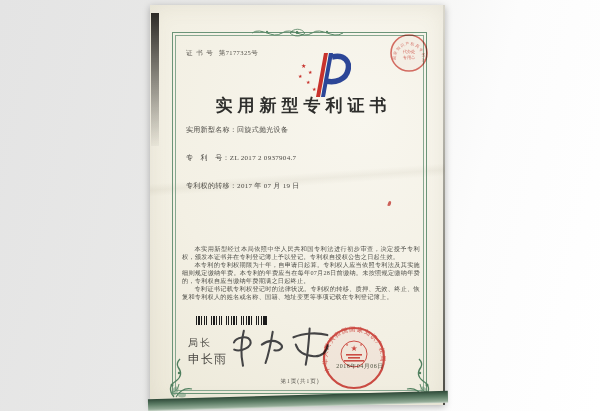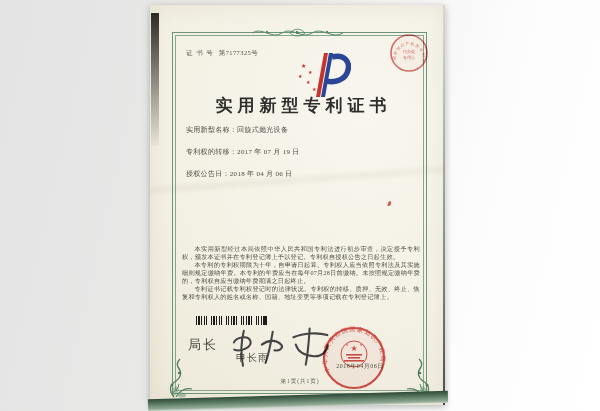--- a/index.html
+++ b/index.html
@@ -21,32 +21,32 @@
     background:linear-gradient(176deg,transparent 42%,rgba(120,110,80,.07) 50%,transparent 58%);}
   .frame{position:absolute;left:22px;top:27px;right:18px;bottom:11px;border:1px solid #6b9478;}
   .frame::before{content:"";position:absolute;inset:2px;border:1px solid #86a78f;}
   .band{position:absolute;left:148px;top:395px;width:300px;height:12px;transform:rotate(-1.6deg);
     background:linear-gradient(to bottom,#2e4938,#5d7d66 45%,#93ab97 85%,#cdd8cc);}
   .cert-no{position:absolute;left:36px;top:44px;font-size:6.5px;letter-spacing:1px;color:#56534c;white-space:pre;}
   .cert-no .num{margin-left:5px;letter-spacing:.4px;}
   .logo{position:absolute;left:143px;top:45px;width:58px;height:48px;}
   .title{position:absolute;left:22px;right:18px;top:89px;text-align:center;
     font-size:17px;font-weight:bold;letter-spacing:5px;color:#2e2e2c;padding-left:8px;}
-  .fields{position:absolute;left:36px;top:121px;display:flex;flex-direction:column;gap:14px;
+  .fields{position:absolute;left:36px;top:121px;display:flex;flex-direction:column;gap:20px;
     font-size:7px;line-height:8px;color:#4b4944;letter-spacing:.3px;}
   .fields .row{white-space:pre;}
   .paras{position:absolute;left:32px;top:240px;width:238px;color:#50504a;}
   .paras p{margin:0;font-size:6.2px;line-height:8px;text-align:justify;text-indent:2em;letter-spacing:.2px;}
   .barcode{position:absolute;left:46px;top:311px;width:72px;height:9px;
     background:repeating-linear-gradient(90deg,
       #1c1c1c 0 1px,transparent 1px 2px,
       #1c1c1c 2px 3.5px,transparent 3.5px 5px,
       #1c1c1c 5px 5.7px,transparent 5.7px 7.5px);}
-  .director{position:absolute;left:38px;top:331px;font-size:13px;color:#4b4944;letter-spacing:2px;}
-  .director-name{position:absolute;left:38px;top:346px;font-size:10px;color:#4b4944;letter-spacing:1px;margin-left:48px;}
+  .director{position:absolute;left:38px;top:331px;font-size:10px;color:#4b4944;letter-spacing:2px;}
+  .director-name{position:absolute;left:38px;top:346px;font-size:12px;color:#4b4944;letter-spacing:1px;}
   .signature{position:absolute;left:78px;top:318px;width:108px;height:50px;transform:rotate(-2deg);}
   .issue-date{position:absolute;left:174px;top:357px;width:72px;text-align:center;
     font-size:6px;color:#49503f;letter-spacing:.5px;}
   .seal{position:absolute;left:170px;top:319px;width:68px;height:68px;mix-blend-mode:multiply;opacity:.92;}
   .stamp{position:absolute;left:237px;top:26px;width:44px;height:44px;mix-blend-mode:multiply;opacity:.85;}
   .footer{position:absolute;left:95px;top:373px;width:110px;text-align:center;
     font-size:5.5px;color:#57554e;letter-spacing:1px;}
   .red-mark{position:absolute;left:238px;top:196px;width:3px;height:5px;background:#c23b33;
     border-radius:50% 50% 50% 0;transform:rotate(18deg);opacity:.8;}
   .orn-top{position:absolute;left:100px;top:20px;width:95px;height:15px;}
@@ -110,22 +110,22 @@
         </defs>
       <text font-size="3.8" fill="#d4574f" letter-spacing="1"><textPath href="#stampArc" startOffset="2">国家知识产权局专利局</textPath></text>
       <text x="22" y="22" font-size="4.2" fill="#d4574f" text-anchor="middle">代办处</text>
       <text x="22" y="27.5" font-size="4.2" fill="#d4574f" text-anchor="middle">专用章</text>
     </svg>
 
     <div class="title">实用新型专利证书</div>
 
     <div class="fields">
       <div class="row"><span>实用新型名称：</span><span>回旋式抛光设备</span></div>
+      <div class="row"><span>专　利　号：</span><span>ZL 2017 2 0937904.7</span></div>
       <div class="row"><span>专利权的转移：</span><span>2017 年 07 月 19 日</span></div>
-      <div class="row"><span>授权公告日：</span><span>2018 年 04 月 06 日</span></div>
     </div>
 
     <div class="red-mark"></div>
 
     <div class="paras">
       <p>本实用新型经过本局依照中华人民共和国专利法进行初步审查，决定授予专利权，颁发本证书并在专利登记簿上予以登记。专利权自授权公告之日起生效。</p>
       <p>本专利的专利权期限为十年，自申请日起算。专利权人应当依照专利法及其实施细则规定缴纳年费。本专利的年费应当在每年07月28日前缴纳。未按照规定缴纳年费的，专利权自应当缴纳年费期满之日起终止。</p>
       <p>专利证书记载专利权登记时的法律状况。专利权的转移、质押、无效、终止、恢复和专利权人的姓名或名称、国籍、地址变更等事项记载在专利登记簿上。</p>
     </div>
 

